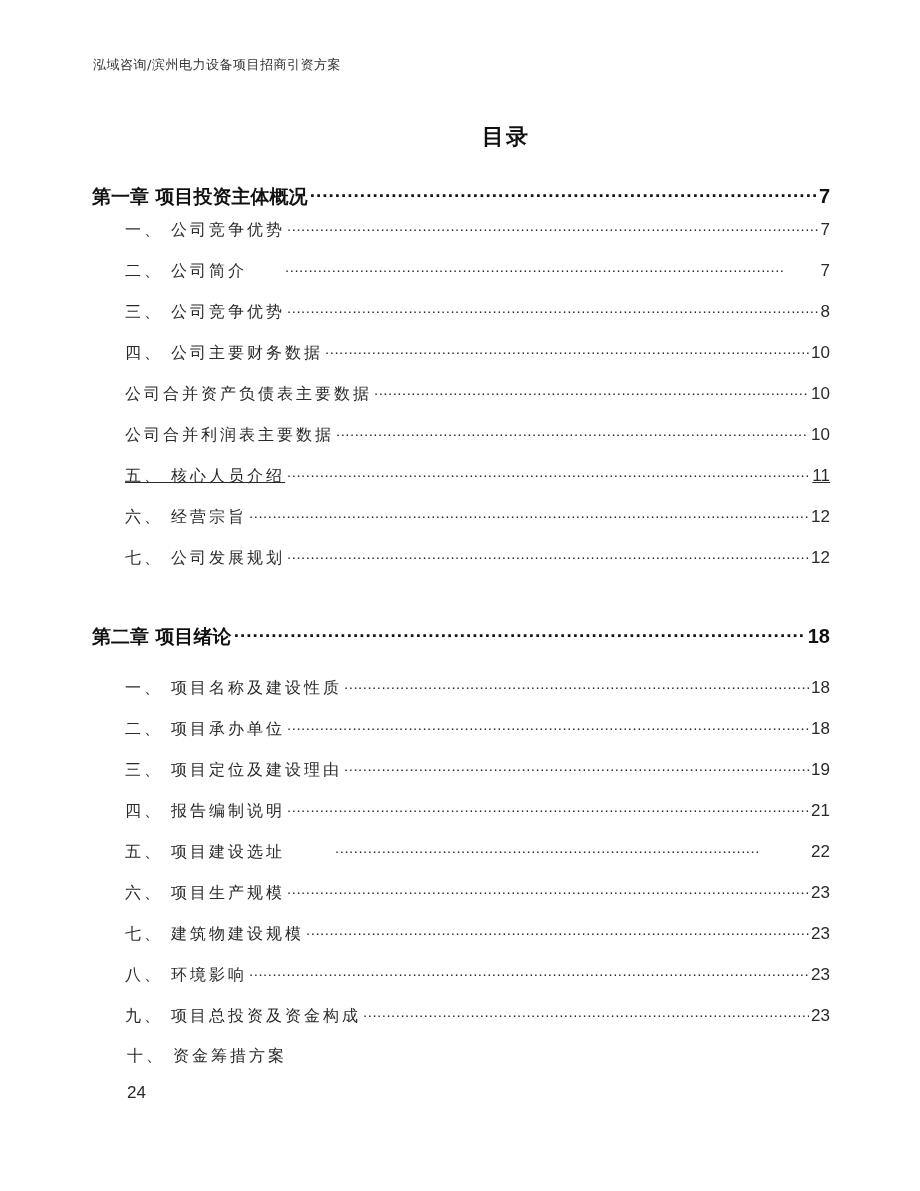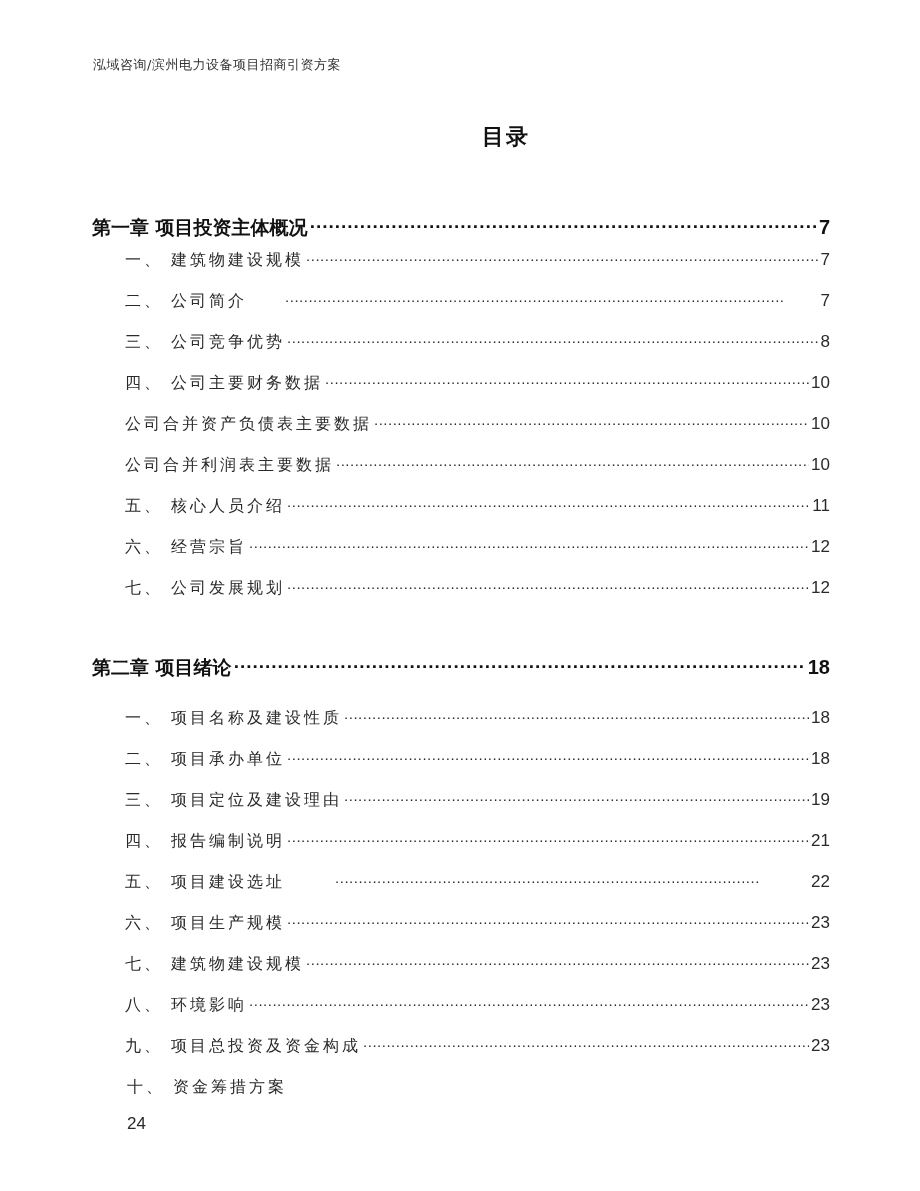--- a/index.html
+++ b/index.html
@@ -58,21 +58,20 @@
     }
     .toc-row.section {
       left: 125px;
       width: 705px;
       font-size: 16px;
       color: #2a2a2a;
       letter-spacing: 3px;
     }
     .toc-row .label {
       flex: 0 0 auto;
-      margin-top: 31px;
     }
     .toc-row .leader {
       flex: 1 1 auto;
       overflow: hidden;
       margin: 0 2px;
       position: relative;
       height: 1em;
     }
     .toc-row .leader::before {
       content: "....................................................................................................................................................................................................................................................................";
@@ -105,21 +104,21 @@
 
 <div class="toc-title">目录</div>
 
 <div class="toc" id="toc">
     <div class="toc-row chapter" style="top: 184px;">
     <span class="label">第一章 项目投资主体概况</span>
     <span class="leader"></span>
     <span class="page">7</span>
   </div>
     <div class="toc-row section" style="top: 219px;">
-    <span class="label">一、 建筑物建设规模</span>
+    <span class="label">一、 公司竞争优势</span>
     <span class="leader"></span>
     <span class="page">7</span>
   </div>
     <div class="toc-row section" style="top: 260px; gap: 36px;">
     <span class="label">二、 公司简介</span>
     <span class="leader"></span>
     <span class="page">7</span>
   </div>
     <div class="toc-row section" style="top: 301px;">
     <span class="label">三、 公司竞争优势</span>
@@ -134,21 +133,21 @@
     <div class="toc-row section" style="top: 383px;">
     <span class="label">公司合并资产负债表主要数据</span>
     <span class="leader"></span>
     <span class="page">10</span>
   </div>
     <div class="toc-row section" style="top: 424px;">
     <span class="label">公司合并利润表主要数据</span>
     <span class="leader"></span>
     <span class="page">10</span>
   </div>
-    <div class="toc-row section" style="top: 465px;">
+    <div class="toc-row section" style="top: 465px; text-decoration: underline;">
     <span class="label">五、 核心人员介绍</span>
     <span class="leader"></span>
     <span class="page">11</span>
   </div>
     <div class="toc-row section" style="top: 506px;">
     <span class="label">六、 经营宗旨</span>
     <span class="leader"></span>
     <span class="page">12</span>
   </div>
     <div class="toc-row section" style="top: 547px;">

